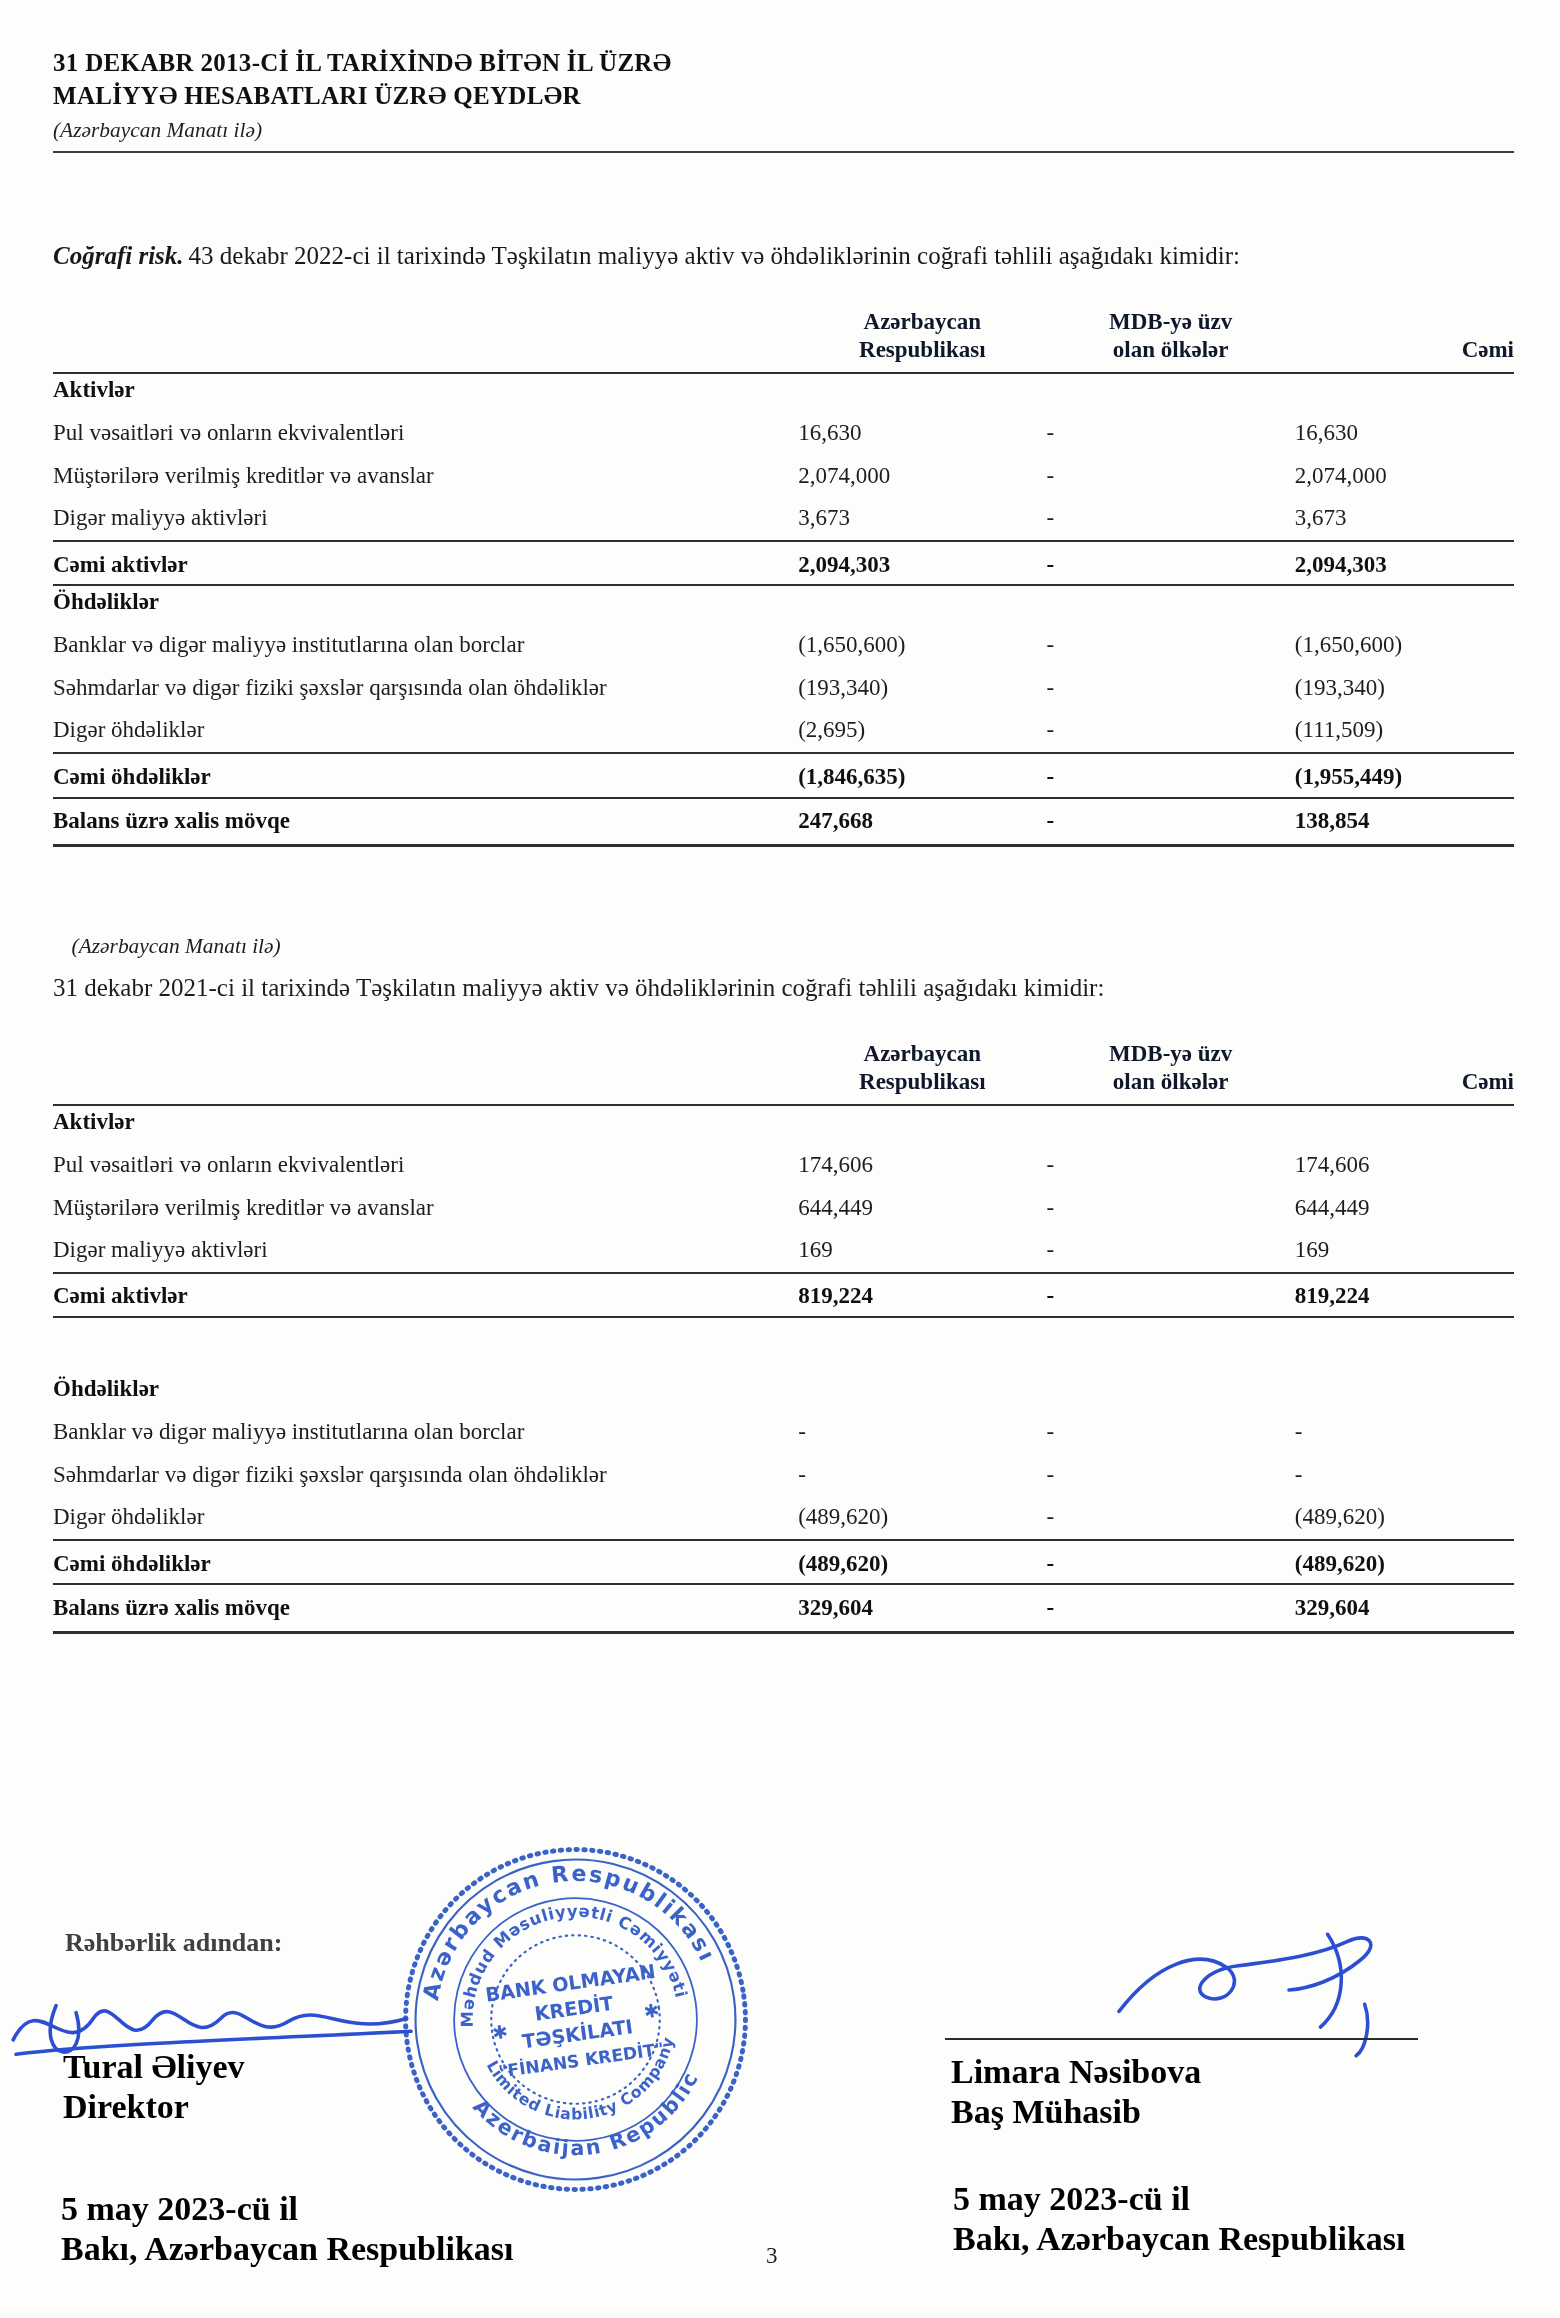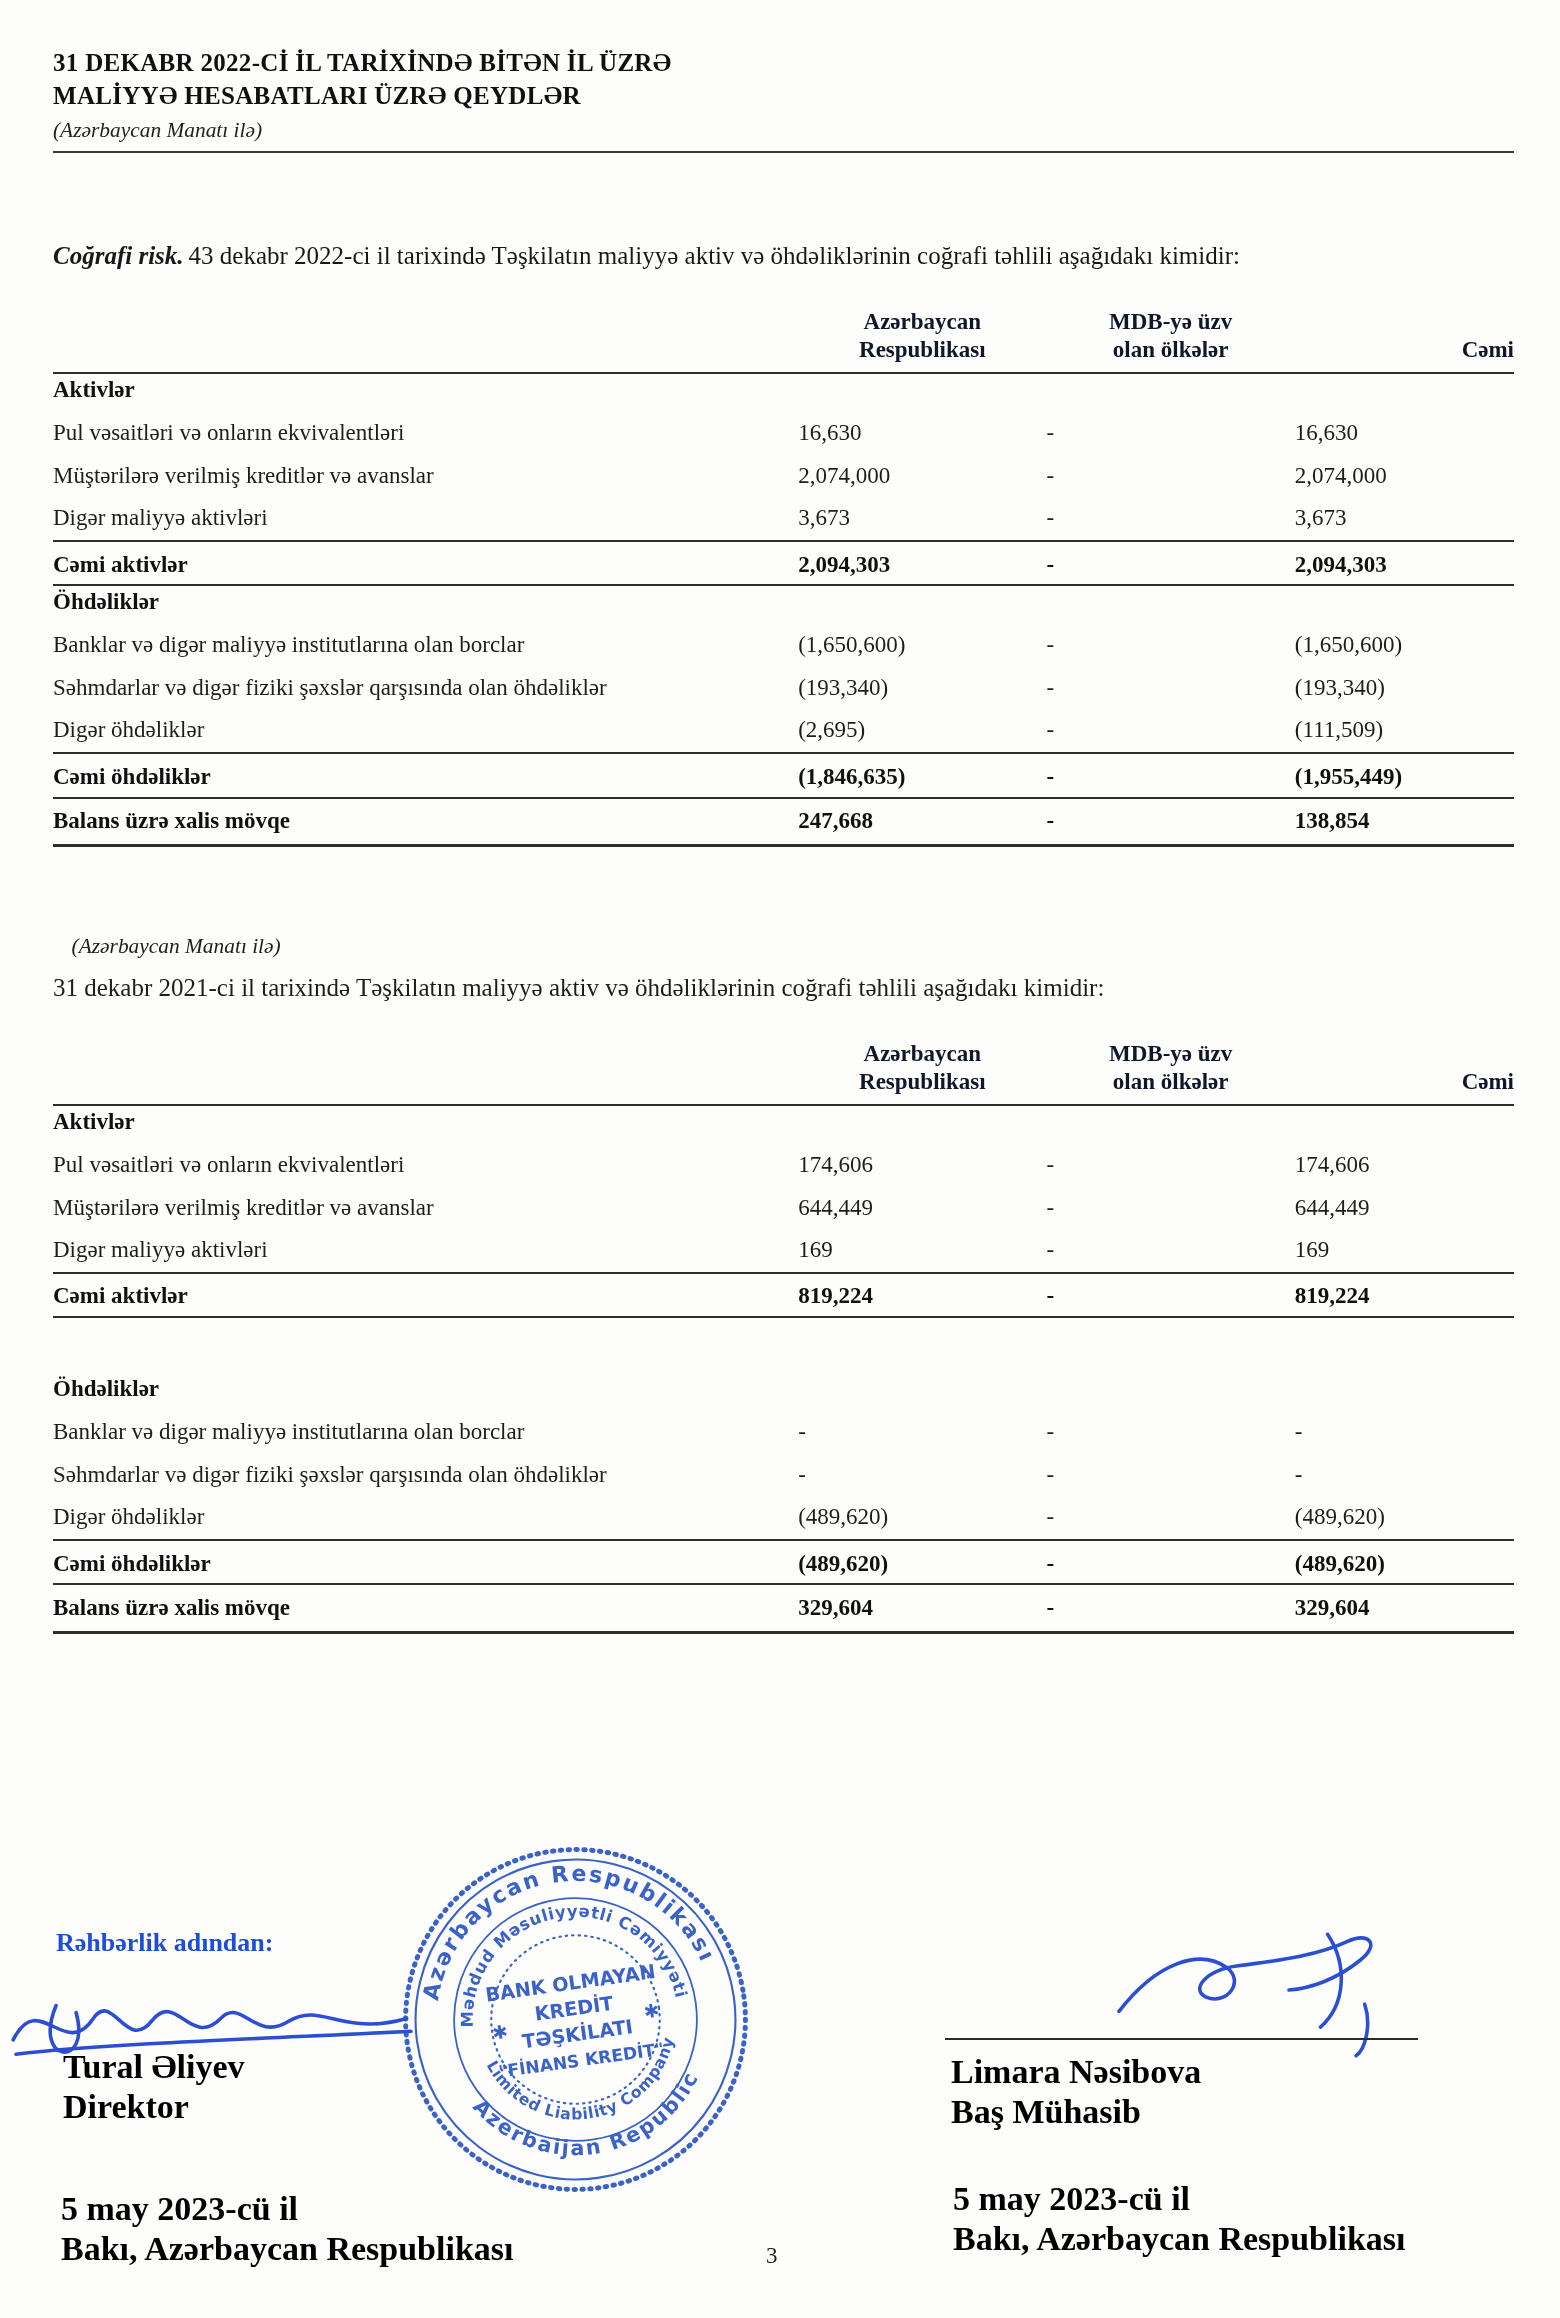--- a/index.html
+++ b/index.html
@@ -39,35 +39,35 @@
   td.lbl { padding-left: 10px; }
   td.num { padding-right: 8.6px; white-space: nowrap; font-family: Liberation Serif, serif; }
   td.num.c2 { padding-right: 23px; }
   tr.sec td { font-weight: bold; color: #101010; padding-top: 1px; }
   tr.total td { font-weight: bold; color: #101010; border-top: 2.1px solid #2e2e2e; border-bottom: 2.1px solid #2e2e2e; padding-top: 7.9px; padding-bottom: 5px; }
   tr.net td { font-weight: bold; color: #101010; border-bottom: 3.6px solid #2e2e2e; padding-top: 7.9px; padding-bottom: 7.9px; }
   tr.gap2 td { padding: 0; height: 56px; }
 
   
   .abs { position: absolute; }
-  .sig-caption { font-size: 26px; font-weight: bold; color: #1d4ed8; }
+  .sig-caption { font-size: 26px; font-weight: bold; color: #404040; margin-left: 9px; }
   .sig-name, .sig-title, .date-line { font-size: 34px; font-weight: bold; color: #000000; }
   .sig-line { background: #2b2b2b; height: 2.1px; }
   .page-num { font-size: 23px; }
   .stamp-wrap { transform: rotate(-8deg); opacity: .92; }
   .stamp-text { font-family: "DejaVu Sans", "Liberation Sans", sans-serif; font-weight: bold; fill: #2a55c5; }
   svg.sig path { fill: none; stroke: #2b4ed2; stroke-width: 5; stroke-linecap: round; stroke-linejoin: round; }
 </style>
 </head>
 <body>
 
 <div class="content">
 
   <header>
-    <div class="h-line">31 DEKABR 2022-Cİ İL TARİXİNDƏ BİTƏN İL ÜZRƏ</div>
+    <div class="h-line">31 DEKABR 2013-Cİ İL TARİXİNDƏ BİTƏN İL ÜZRƏ</div>
     <div class="h-line">MALİYYƏ HESABATLARI ÜZRƏ QEYDLƏR</div>
     <div class="currency-note">(Azərbaycan Manatı ilə)</div>
     <div class="header-rule"></div>
   </header>
 
   <p class="intro">
     <span class="lead">Coğrafi risk.</span><span>43 dekabr 2022-ci il tarixində Təşkilatın maliyyə aktiv və öhdəliklərinin coğrafi təhlili aşağıdakı kimidir:</span>
   </p>
 
   <table class="fin">

